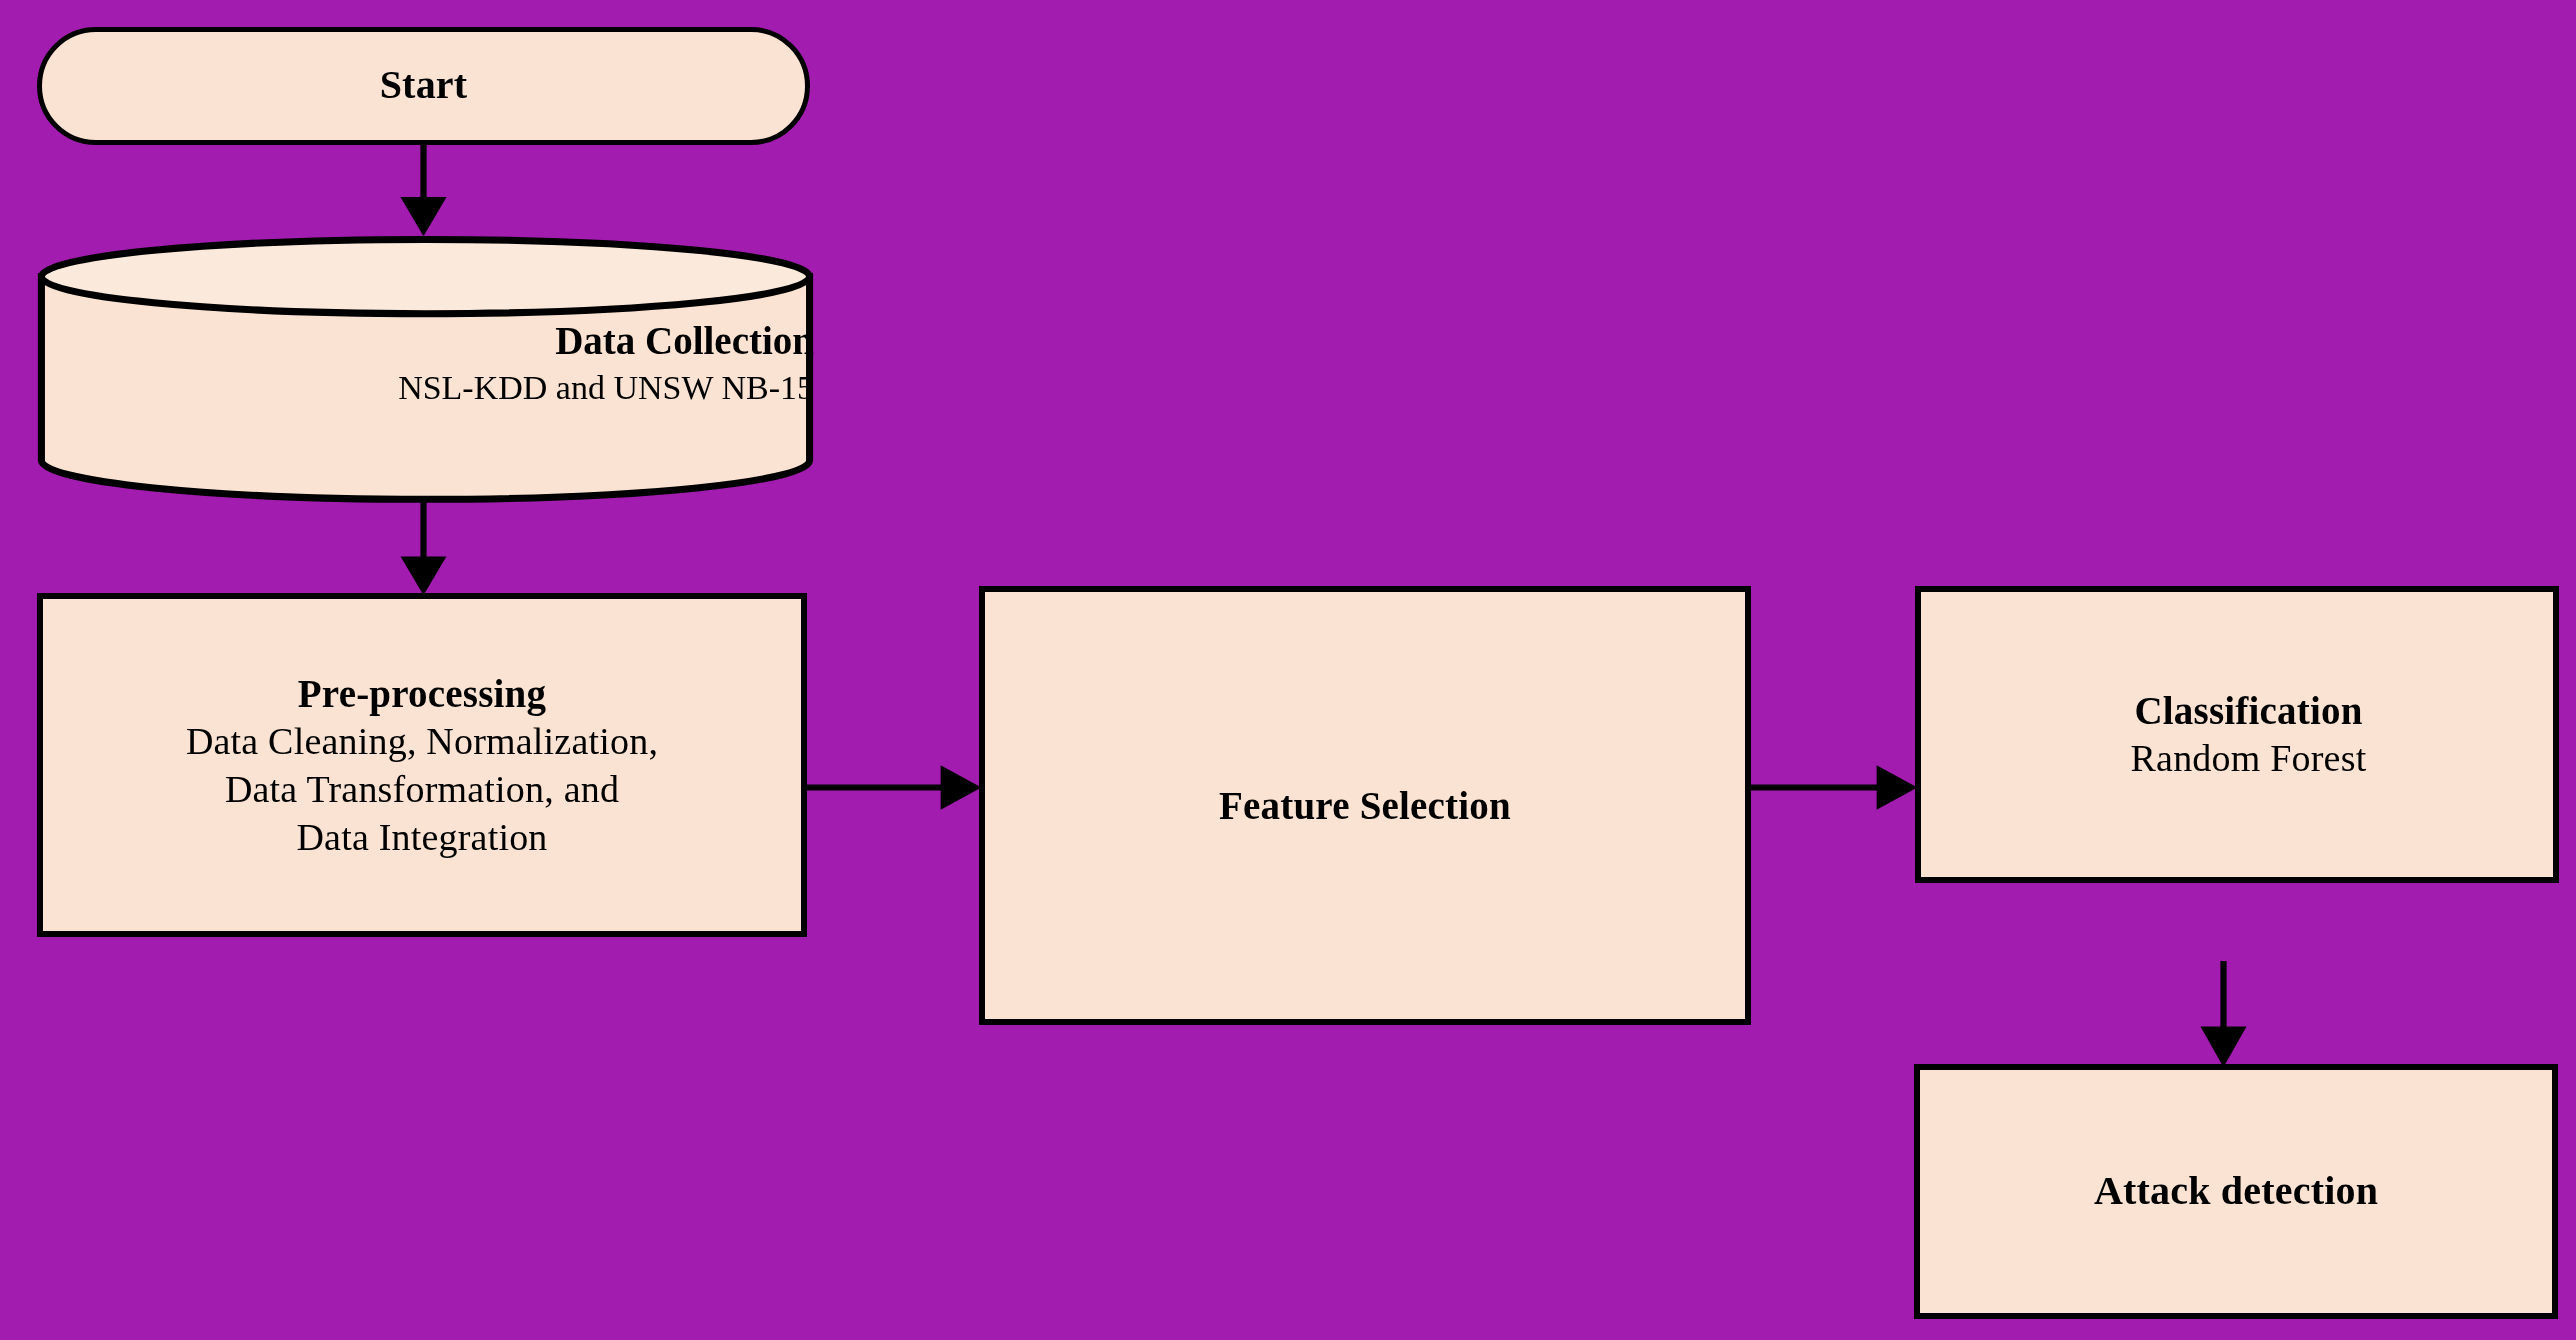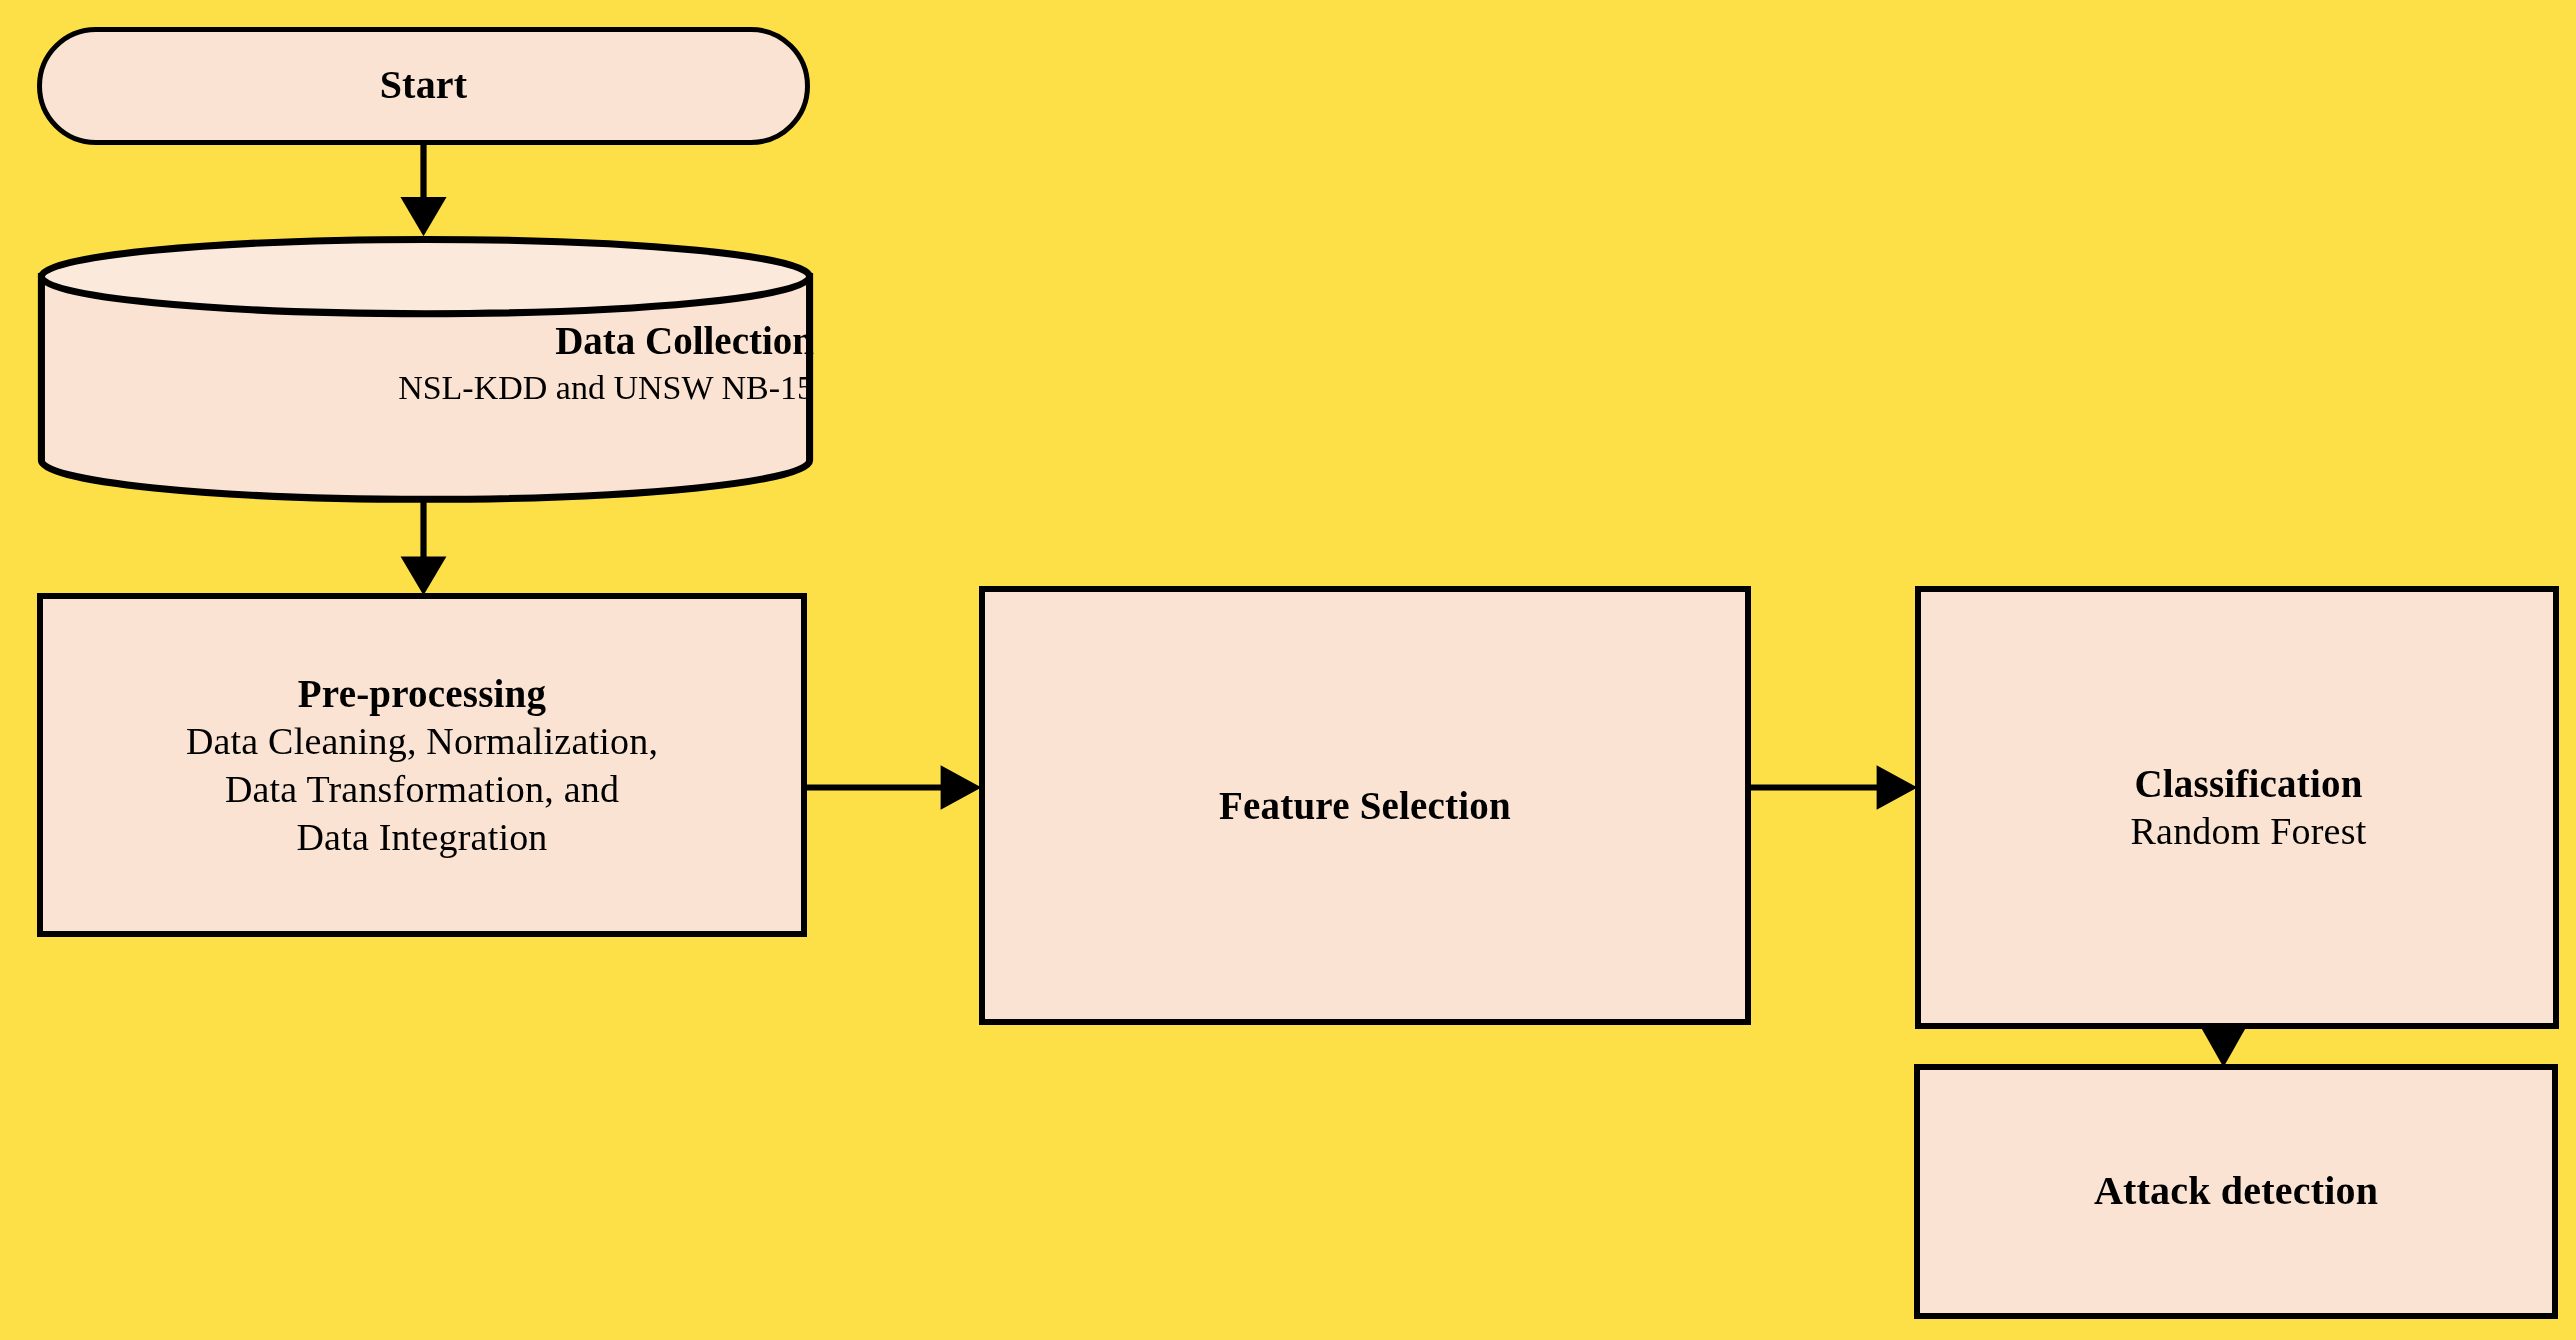--- a/index.html
+++ b/index.html
@@ -7,21 +7,21 @@
     padding: 0;
     background: #ffffff;
   }
   body {
     font-family: "Liberation Serif", "DejaVu Serif", serif;
   }
   #canvas {
     position: relative;
     width: 2576px;
     height: 1340px;
-    background: #fde047;
+    background: #a21caf;
     overflow: hidden;
   }
   .node {
     position: absolute;
     box-sizing: border-box;
     background: #FAE3D3;
     border: 6.2px solid #000000;
     display: flex;
     flex-direction: column;
     align-items: center;
@@ -89,21 +89,21 @@
   #feature-selection-node {
     left: 979px;
     top: 586px;
     width: 772px;
     height: 439px;
   }
   #classification-node {
     left: 1915px;
     top: 586px;
     width: 644px;
-    height: 443px;
+    height: 297px;
     padding-left: 23px;
   }
   #attack-detection-node {
     left: 1914px;
     top: 1064px;
     width: 644px;
     height: 255px;
   }
   #attack-detection-node .title { font-size: 40px; }
 

